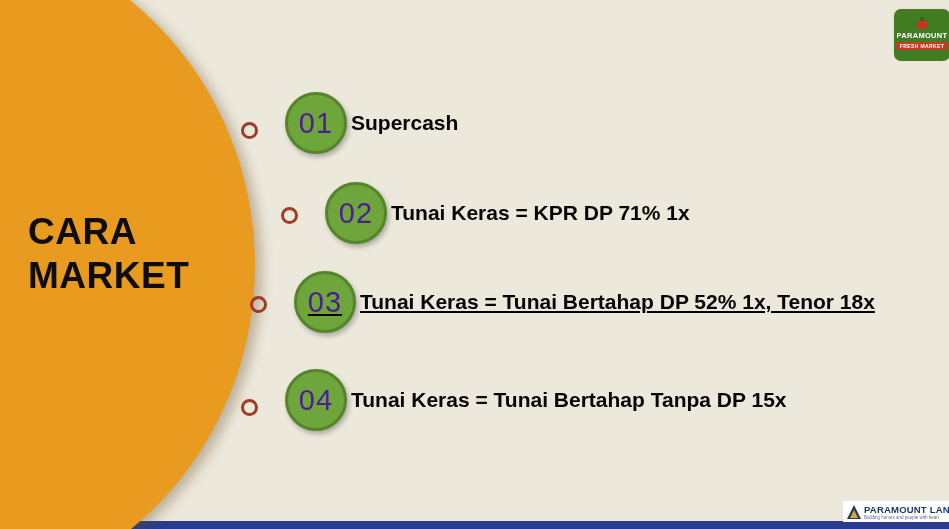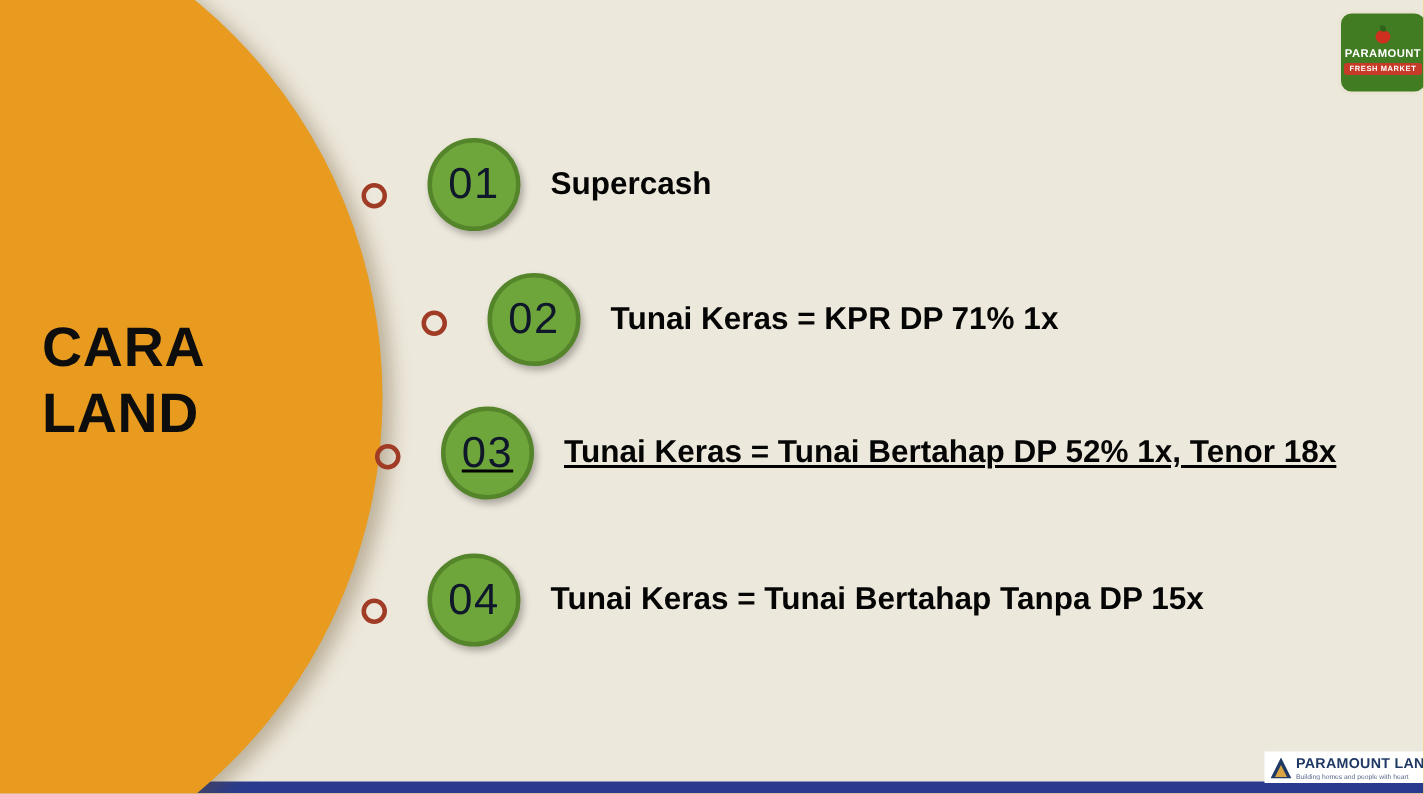--- a/index.html
+++ b/index.html
@@ -72,27 +72,27 @@
     width: 62px; height: 62px;
     margin-left: 27px;
     border-radius: 50%;
     background: #6FA63C;
     border: 3px solid #55852A;
     box-shadow: 2px 3px 5px rgba(0,0,0,0.28);
     display: flex;
     align-items: center;
     justify-content: center;
     flex: 0 0 auto;
-    color: #0f172a;
+    color: #4c1d95;
     font-size: 29px;
     letter-spacing: 1px;
   }
 
   .item-label {
-    margin-left: 20px;
+    margin-left: 4px;
     font-size: 21px;
     font-weight: bold;
     color: #050505;
     white-space: nowrap;
   }
 
   
   .maggiore {
     position: absolute;
     top: 7px; right: -3px;
@@ -169,21 +169,21 @@
 </style>
 </head>
 <body>
 
 <div class="slide">
 
   <div class="bottom-bar"></div>
 
   <div class="orange-circle"></div>
 
-  <h1 class="title"><span>CARA</span><br><span>LAND</span></h1>
+  <h1 class="title"><span>CARA</span><br><span>MARKET</span></h1>
 
   <div class="item item-1">
     <span class="ring"></span>
     <div class="num-circle">
         <span>01</span>
       </div>
     <div class="item-label">Supercash</div>
   </div>
 
   <div class="item item-2">

